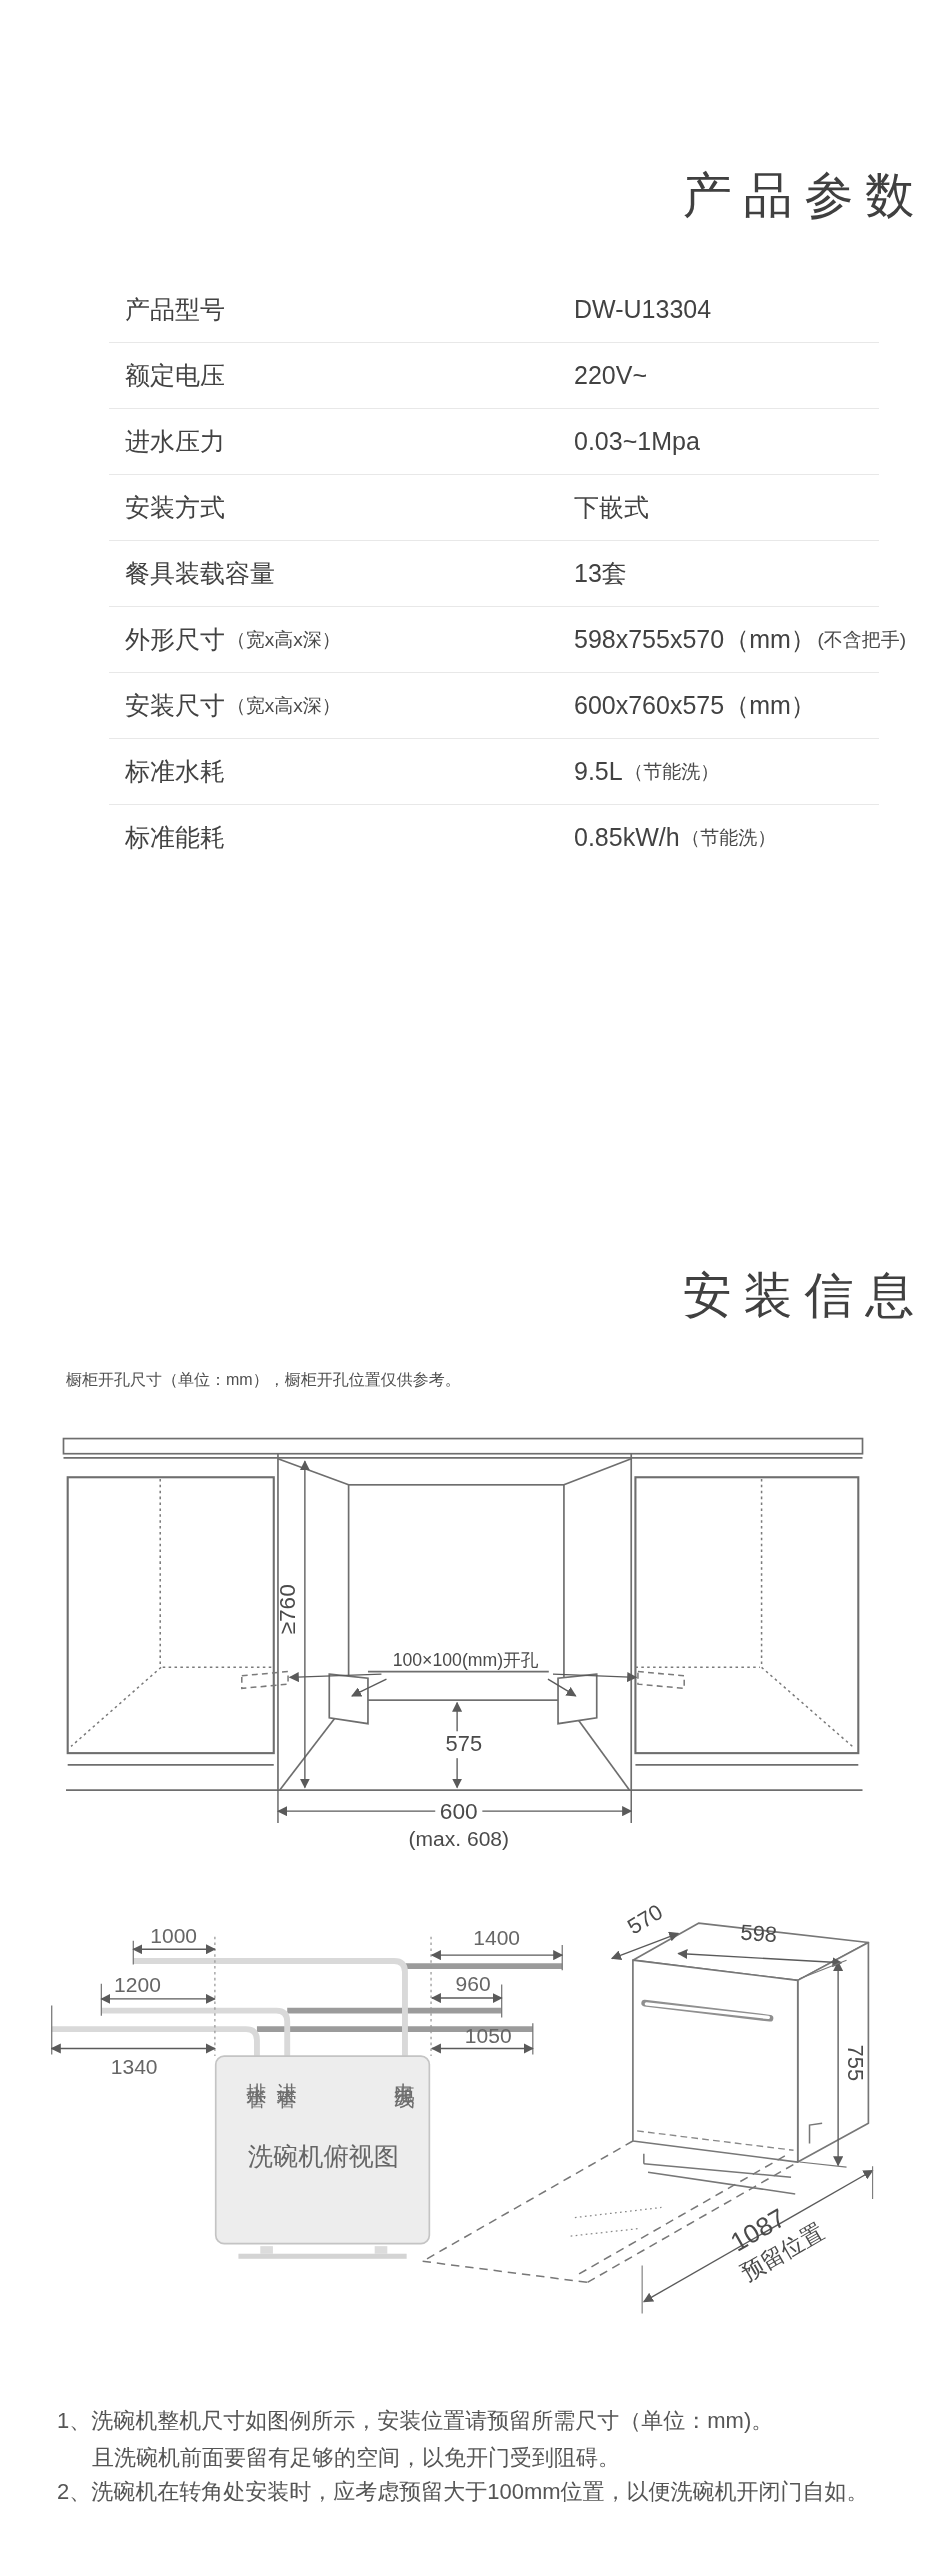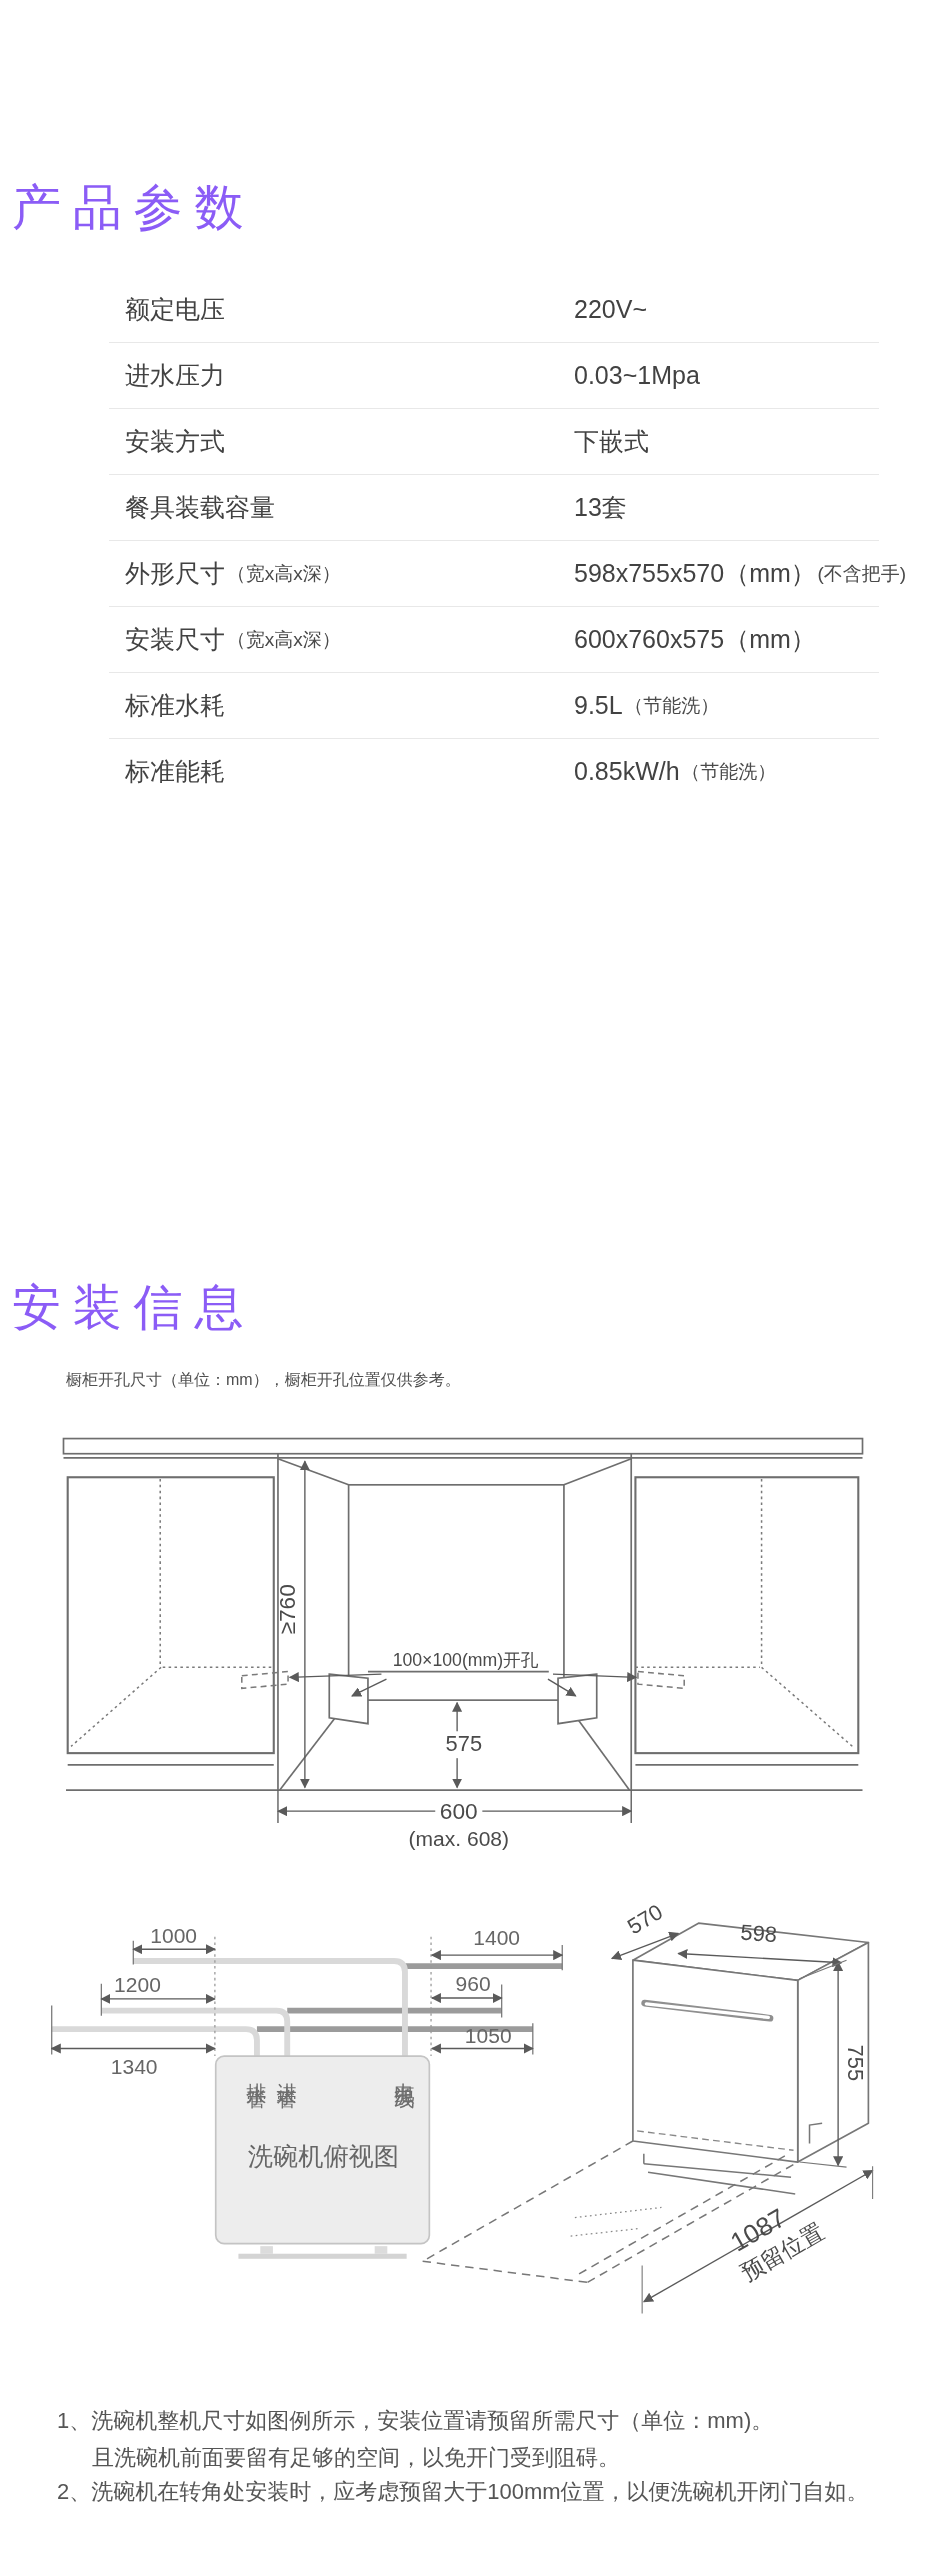--- a/index.html
+++ b/index.html
@@ -1,19 +1,19 @@
 <!DOCTYPE html>
 <html style="font-size:13.5px"><head>
 <meta charset="utf-8">
 <style>
   html,body{margin:0;padding:0;background:#fff;}
   body{font-family:"Liberation Sans","DejaVu Sans",sans-serif;color:#3f3f3f;}
   .page{position:relative;width:926px;height:2576px;background:#fff;overflow:hidden;}
-  .big-title{position:absolute;left:0;right:0;text-align:left;font-size:49px;font-weight:500;
-             color:#8b5cf6;letter-spacing:11.8px;margin:12px;}
+  .big-title{position:absolute;left:0;right:0;text-align:right;font-size:49px;font-weight:500;
+             color:#404040;letter-spacing:11.8px;margin:0;}
   .spec-table{position:absolute;left:109px;top:277px;width:770px;}
   .spec-row{position:relative;height:65px;border-bottom:0.8px solid #e8e8e8;}
   .spec-row:last-child{border-bottom:none;}
   .spec-label{position:absolute;left:16px;top:0;height:65px;display:flex;align-items:center;
               font-size:25px;color:#424242;}
   .spec-value{position:absolute;left:465px;top:0;height:65px;display:flex;align-items:center;
               font-size:25px;color:#424242;white-space:nowrap;}
   .sm{font-size:19px;color:#4a4a4a;margin-left:1.7px;}
   .install-note{position:absolute;left:66px;top:1370px;font-size:16px;color:#4f4f4f;margin:0;}
   .fnote{position:absolute;font-size:22px;color:#555;margin:0;white-space:nowrap;}
@@ -21,20 +21,30 @@
   svg text{font-family:"Liberation Sans","DejaVu Sans",sans-serif;}
 </style>
 </head>
 <body>
 
 <div class="page">
 
   <h1 class="big-title" style="top:163px;">产品参数</h1>
 
   <div class="spec-table">
+    <div class="spec-row">
+      <div class="spec-label">
+          <span>产品型号</span>
+          <span class="sm"></span>
+        </div>
+      <div class="spec-value">
+          <span>DW-U13304</span>
+          <span class="sm"></span>
+        </div>
+    </div>
     <div class="spec-row">
       <div class="spec-label">
           <span>额定电压</span>
           <span class="sm"></span>
         </div>
       <div class="spec-value">
           <span>220V~</span>
           <span class="sm"></span>
         </div>
     </div>

